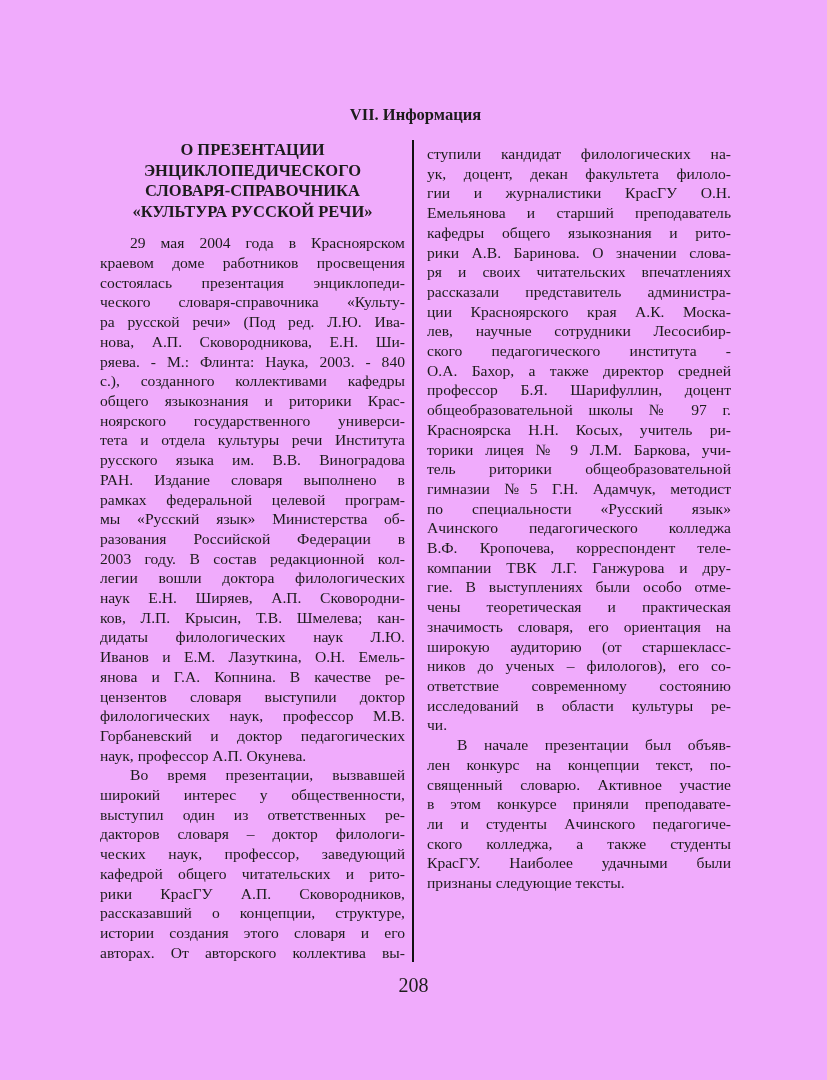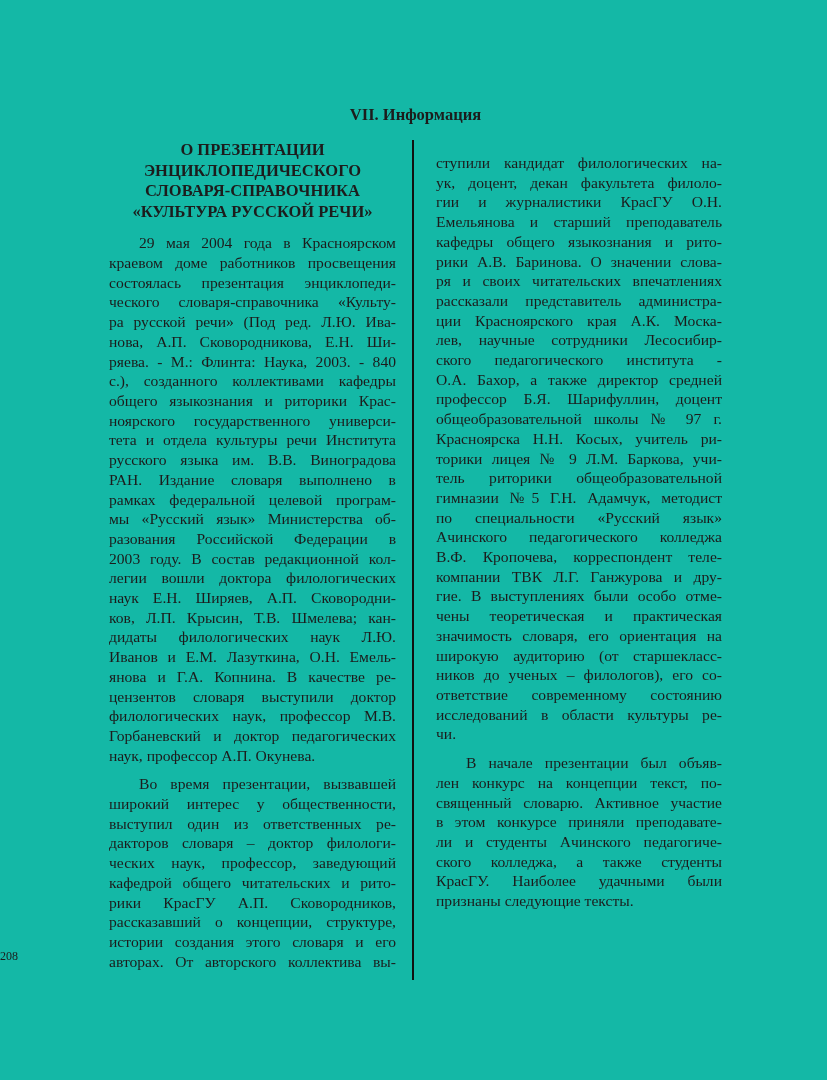--- a/index.html
+++ b/index.html
@@ -4,21 +4,21 @@
 <style>
   html, body {
     margin: 0;
     padding: 0;
     background: #ffffff;
   }
   .page {
     position: relative;
     width: 827px;
     height: 1080px;
-    background: #14b8a6;
+    background: #f0abfc;
     box-sizing: border-box;
     padding-top: 104px;
     font-family: "Liberation Serif", "DejaVu Serif", serif;
     color: #1c1c1c;
     overflow: hidden;
   }
   .section-header {
     width: 631px;
     margin-left: 100px;
     text-align: center;
@@ -50,41 +50,41 @@
     padding-top: 4px;
   }
   .article-title {
     font-weight: bold;
     font-size: 16.5px;
     line-height: 20.6px;
     text-align: center;
     margin-bottom: 11px;
   }
   .para {
-    margin: 9px;
+    margin: 0;
   }
   .line {
     font-size: 15.6px;
     line-height: 19.7px;
     text-align: justify;
     text-align-last: justify;
   }
   .line.indent {
     text-indent: 30px;
   }
   .line.no-stretch {
     text-align-last: left;
   }
   .page-number {
     position: absolute;
-    top: 946px;
+    top: 975px;
     left: 0;
     width: 827px;
-    text-align: left;
-    font-size: 12px;
+    text-align: center;
+    font-size: 20px;
     line-height: 21px;
   }
 </style>
 </head>
 <body>
 
 <div class="page">
   <div class="section-header">VII. Информация</div>
 
   <div class="content">

